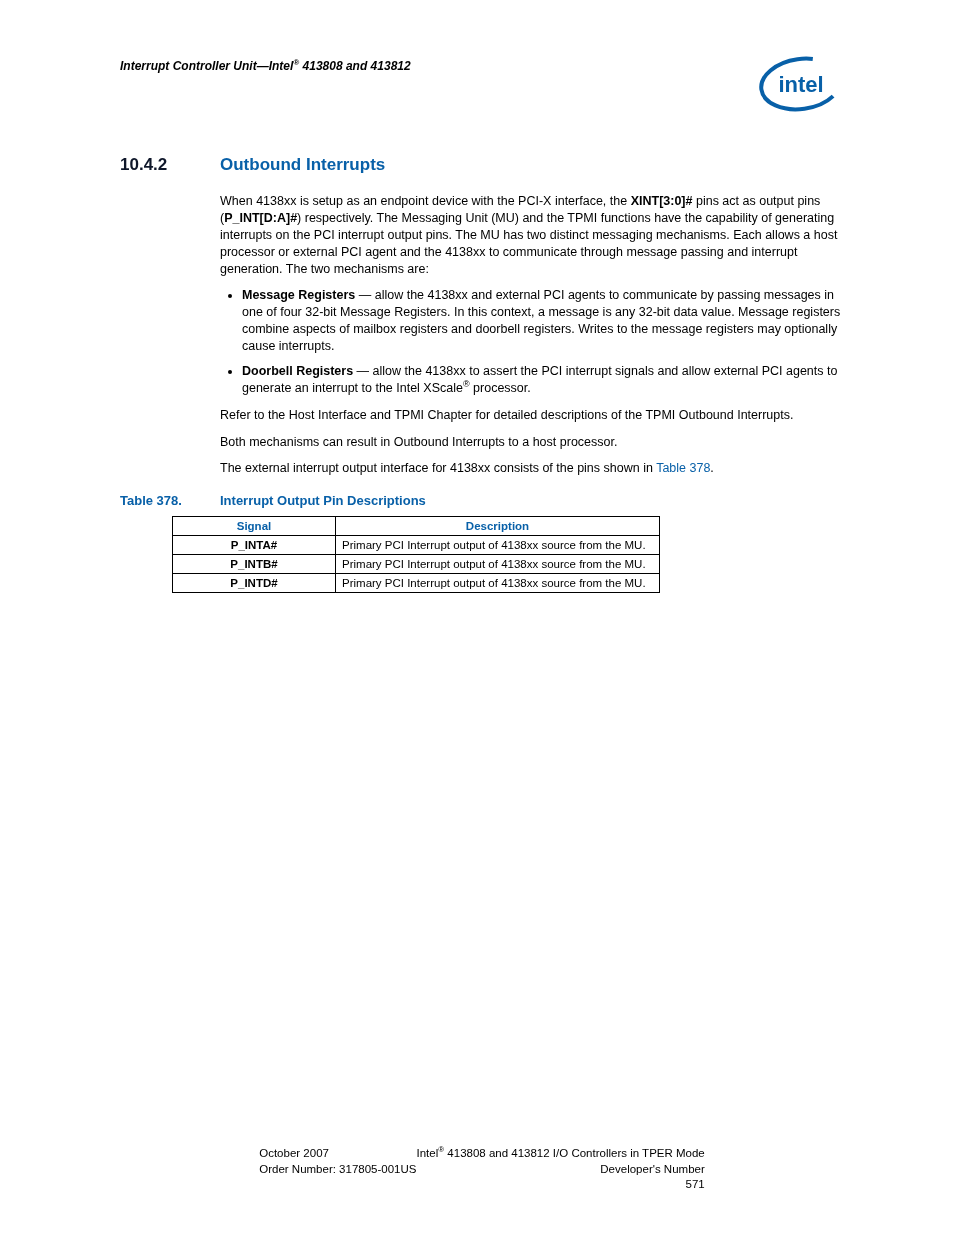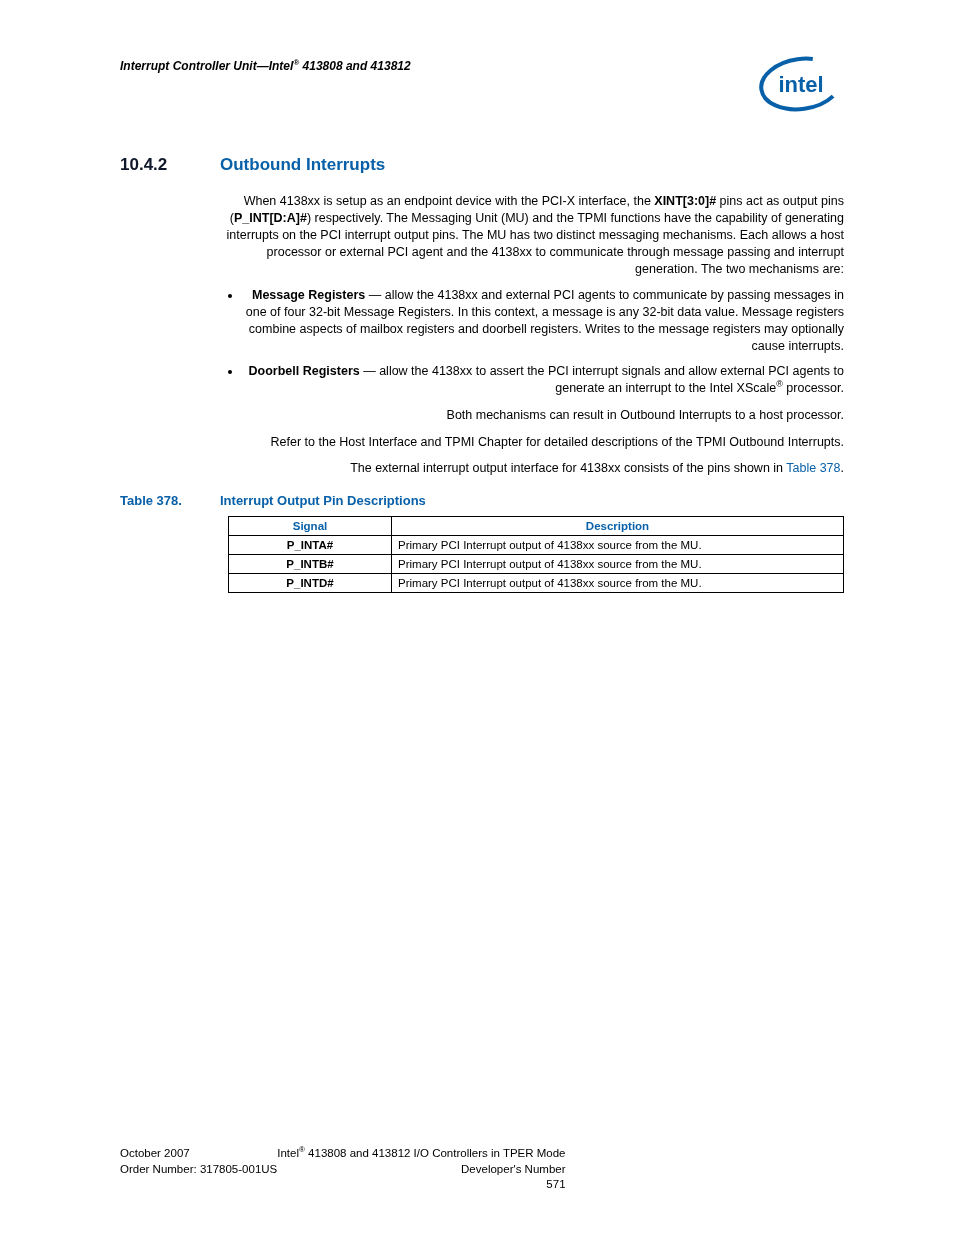--- a/index.html
+++ b/index.html
@@ -47,21 +47,20 @@
   }
   .section-title {
     color: #0860a8;
     font-weight: bold;
     font-size: 17px;
   }
   .body-block {
     margin-left: 100px;
     margin-top: 18px;
     line-height: 1.35;
-    text-align: right;
   }
   .para { margin: 0 0 10px 0; }
   ul.mech-list {
     margin: 4px 0 10px 0;
     padding-left: 22px;
   }
   ul.mech-list li {
     margin-bottom: 8px;
   }
   sup { font-size: 9px; vertical-align: super; line-height: 0; }
@@ -70,24 +69,24 @@
     margin-top: 16px;
     font-size: 13px;
     font-weight: bold;
     color: #0860a8;
   }
   .table-label-num {
     width: 100px;
     flex: 0 0 100px;
   }
   .pin-table {
-    margin-left: 108px;
+    margin-left: 52px;
     margin-top: 8px;
     border-collapse: collapse;
-    width: 616px;
+    width: 488px;
     font-size: 11.5px;
     padding-left: 28px;
   }
   .pin-table th, .pin-table td {
     border: 1px solid #000;
     padding: 3px 6px;
     text-align: left;
   }
   .pin-table th {
     color: #0860a8;
@@ -100,21 +99,21 @@
     text-align: center;
     width: 150px;
   }
   .link { color: #0860a8; }
   .footer {
     position: absolute;
     bottom: 42px;
     left: 120px;
     right: 110px;
     display: flex;
-    justify-content: flex-start;
+    justify-content: center;
     font-size: 11.5px;
     line-height: 1.35;
     margin-top: 33px;
   }
   .footer-right { text-align: right; }
   .footer sup { font-size: 8px; }
   .logo svg { display: block; }
 </style>
 </head>
 <body>
@@ -143,22 +142,22 @@
       <span>When 4138xx is setup as an endpoint device with the PCI-X interface, the </span><b>XINT[3:0]#</b><span> pins act as output pins (</span><b>P_INT[D:A]#</b><span>) respectively. The Messaging Unit (MU) and the TPMI functions have the capability of generating interrupts on the PCI interrupt output pins. The MU has two distinct messaging mechanisms. Each allows a host processor or external PCI agent and the 4138xx to communicate through message passing and interrupt generation. The two mechanisms are:</span>
     </p>
     <ul class="mech-list">
       <li>
         <b>Message Registers</b><span> — allow the 4138xx and external PCI agents to communicate by passing messages in one of four 32-bit Message Registers. In this context, a message is any 32-bit data value. Message registers combine aspects of mailbox registers and doorbell registers. Writes to the message registers may optionally cause interrupts.</span>
       </li>
       <li>
         <b>Doorbell Registers</b><span> — allow the 4138xx to assert the PCI interrupt signals and allow external PCI agents to generate an interrupt to the Intel XScale</span><sup>®</sup><span> processor.</span>
       </li>
     </ul>
+    <p class="para">Refer to the Host Interface and TPMI Chapter for detailed descriptions of the TPMI Outbound Interrupts.</p>
     <p class="para">Both mechanisms can result in Outbound Interrupts to a host processor.</p>
-    <p class="para">Refer to the Host Interface and TPMI Chapter for detailed descriptions of the TPMI Outbound Interrupts.</p>
     <p class="para">
       <span>The external interrupt output interface for 4138xx consists of the pins shown in </span><span class="link">Table 378</span><span>.</span>
     </p>
   </div>
 
   <div class="table-label-row">
     <div class="table-label-num">Table 378.</div>
     <div>Interrupt Output Pin Descriptions</div>
   </div>
 

